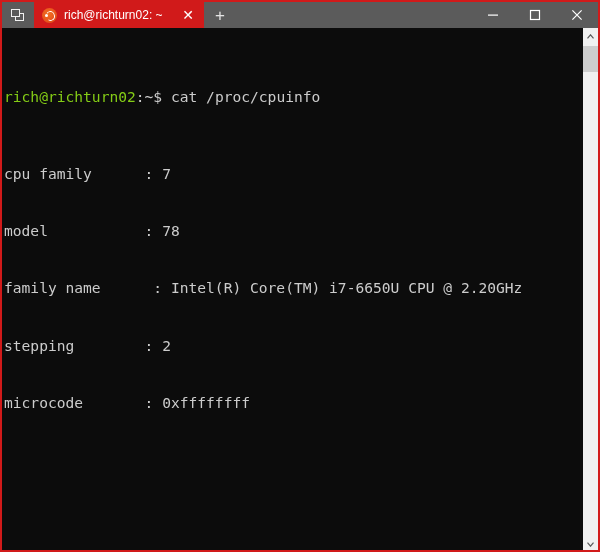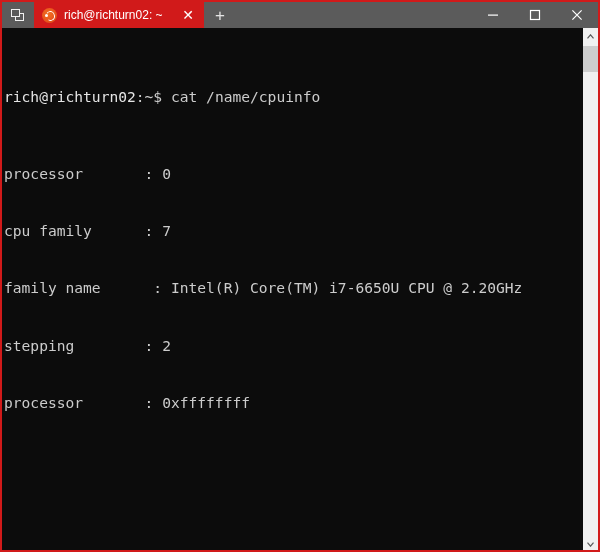--- a/index.html
+++ b/index.html
@@ -158,21 +158,21 @@
   }
 
   #lines {
     font-family: "DejaVu Sans Mono", monospace;
     font-size: 14.6px;
     line-height: 19.1px;
     color: #cccccc;
     white-space: pre;
   }
   .ln { display: block; height: 19.1px; }
-  .g { color: #e5e5e5; }
+  .g { color: #84cc16; }
   .w { color: #cccccc; }
 
   
   #scrollbar {
     width: 16px;
     flex: 0 0 16px;
     background: #f0f0f0;
     position: relative;
     border-left: 1px solid #0c0c0c;
     box-sizing: border-box;
@@ -236,27 +236,27 @@
         </svg>
       </div>
     </div>
   </div>
 
   <div id="termwrap">
 
     <div id="screen">
       <div id="lines">
 
-        <span class="ln"><span class="g">rich@richturn02</span><span class="w">:~$</span><span class="w"> </span><span class="w">cat /name/cpuinfo</span></span>
-
-        <span class="ln">processor       : 0</span>
+        <span class="ln"><span class="g">rich@richturn02</span><span class="w">:~$</span><span class="w"> </span><span class="w">cat /proc/cpuinfo</span></span>
+
         <span class="ln">cpu family      : 7</span>
+        <span class="ln">model           : 78</span>
         <span class="ln">family name      : Intel(R) Core(TM) i7-6650U CPU @ 2.20GHz</span>
         <span class="ln">stepping        : 2</span>
-        <span class="ln">processor       : 0xffffffff</span>
+        <span class="ln">microcode       : 0xffffffff</span>
         
         
         
         
         
         
         
         
         
         

